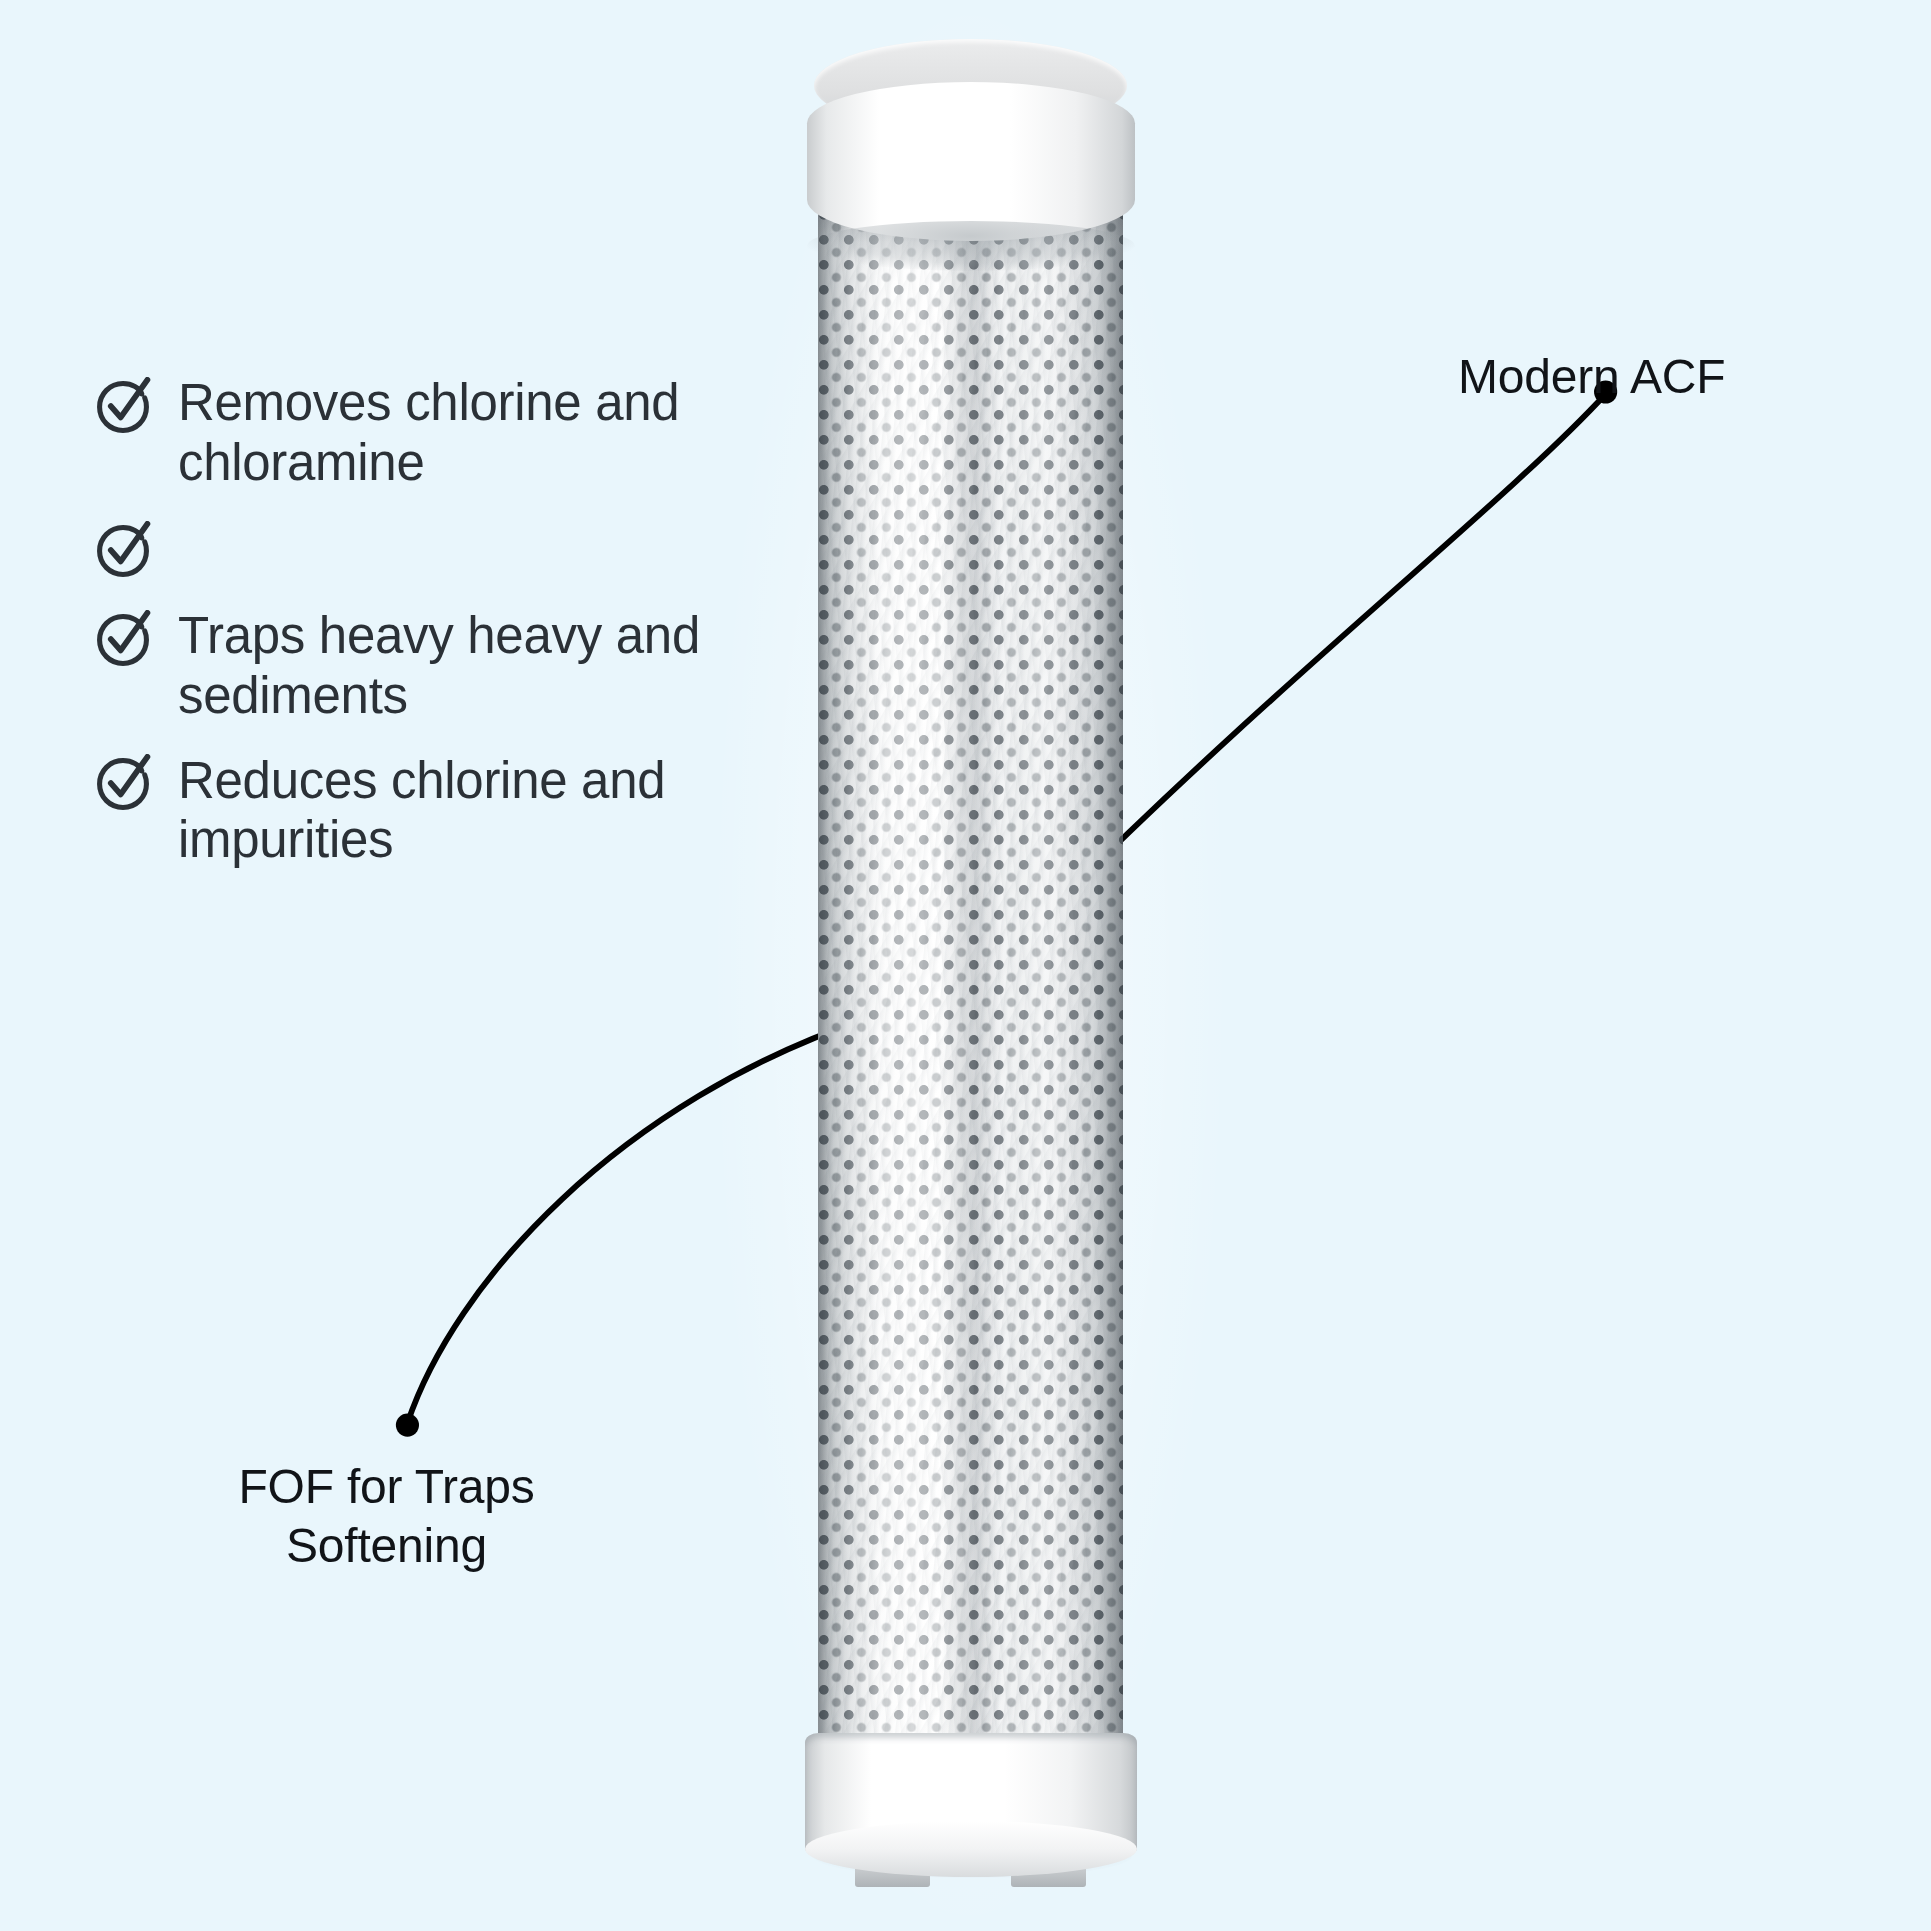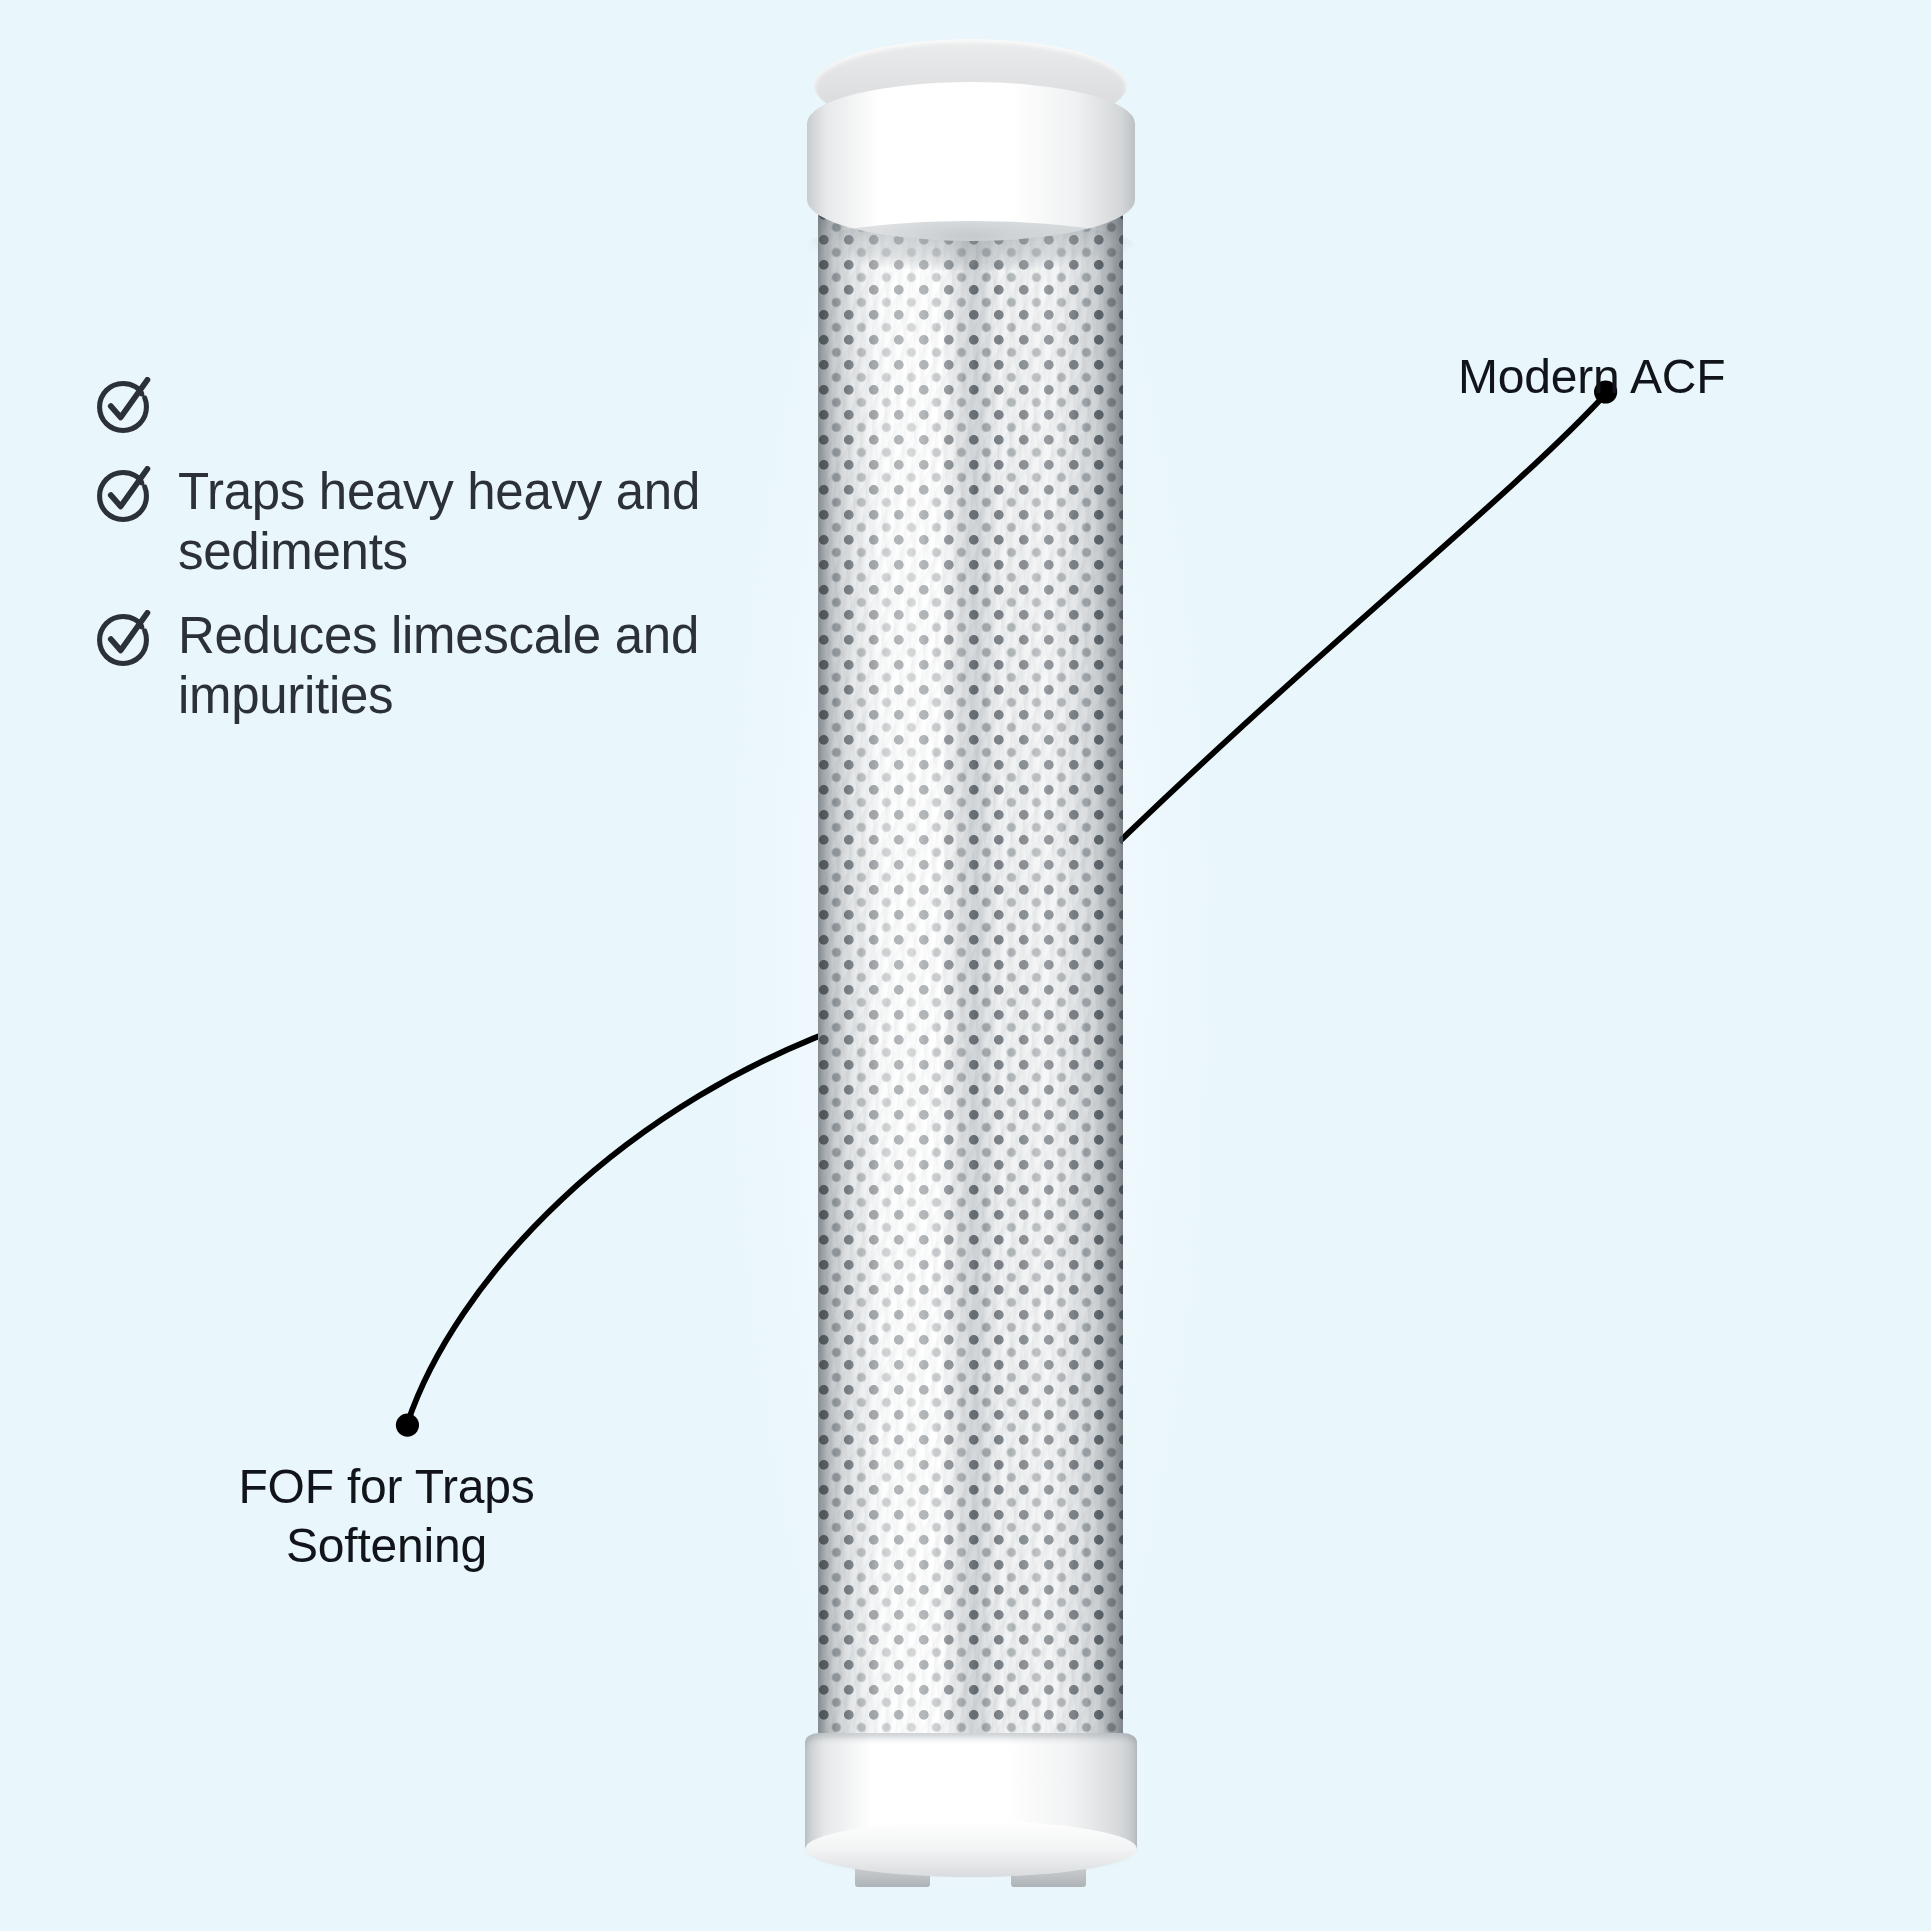--- a/index.html
+++ b/index.html
@@ -291,20 +291,29 @@
     </div>
 
     <div id="cap-bottom-collar"></div>
     <div id="cap-bottom-rim"></div>
     <div id="cap-foot-left" class="cap-foot"></div>
     <div id="cap-foot-right" class="cap-foot"></div>
   </div>
 
   <div id="feature-list">
 
+    <div class="feature-row">
+      <span class="feature-check">
+        <svg viewBox="0 0 64 64" xmlns="http://www.w3.org/2000/svg">
+          <path d="M52 18 C50 12 42 7 32 7 C18 7 7 18 7 32 C7 46 18 57 32 57 C46 57 57 46 57 32 C57 28.5 56.4 25.2 55.2 22.3" fill="none" stroke="#2b3137" stroke-width="5.4" stroke-linecap="round"></path>
+          <path d="M19 31 L29.5 43 L58 3" fill="none" stroke="#2b3137" stroke-width="6.2" stroke-linecap="round" stroke-linejoin="round"></path>
+        </svg>
+      </span>
+      <span class="feature-text">Removes chlorine and chloramine</span>
+    </div>
 
     <div class="feature-row">
       <span class="feature-check">
         <svg viewBox="0 0 64 64" xmlns="http://www.w3.org/2000/svg">
           <path d="M52 18 C50 12 42 7 32 7 C18 7 7 18 7 32 C7 46 18 57 32 57 C46 57 57 46 57 32 C57 28.5 56.4 25.2 55.2 22.3" fill="none" stroke="#2b3137" stroke-width="5.4" stroke-linecap="round"></path>
           <path d="M19 31 L29.5 43 L58 3" fill="none" stroke="#2b3137" stroke-width="6.2" stroke-linecap="round" stroke-linejoin="round"></path>
         </svg>
       </span>
     </div>
 
@@ -318,21 +327,21 @@
       <span class="feature-text">Traps heavy heavy and sediments</span>
     </div>
 
     <div class="feature-row">
       <span class="feature-check">
         <svg viewBox="0 0 64 64" xmlns="http://www.w3.org/2000/svg">
           <path d="M52 18 C50 12 42 7 32 7 C18 7 7 18 7 32 C7 46 18 57 32 57 C46 57 57 46 57 32 C57 28.5 56.4 25.2 55.2 22.3" fill="none" stroke="#2b3137" stroke-width="5.4" stroke-linecap="round"></path>
           <path d="M19 31 L29.5 43 L58 3" fill="none" stroke="#2b3137" stroke-width="6.2" stroke-linecap="round" stroke-linejoin="round"></path>
         </svg>
       </span>
-      <span class="feature-text">Reduces limescale and impurities</span>
+      <span class="feature-text">Reduces chlorine and impurities</span>
     </div>
 
   </div>
 
   <svg id="leader-lines" viewBox="0 0 2000 2000" xmlns="http://www.w3.org/2000/svg">
 
     <path d="M1663 408 C1560 520 1330 700 1100 930" fill="none" stroke="#000000" stroke-width="6" stroke-linecap="round"></path>
     <circle cx="1663" cy="406" r="12" fill="#000000"></circle>
     <circle cx="1100" cy="930" r="17" fill="#000000"></circle>
 

